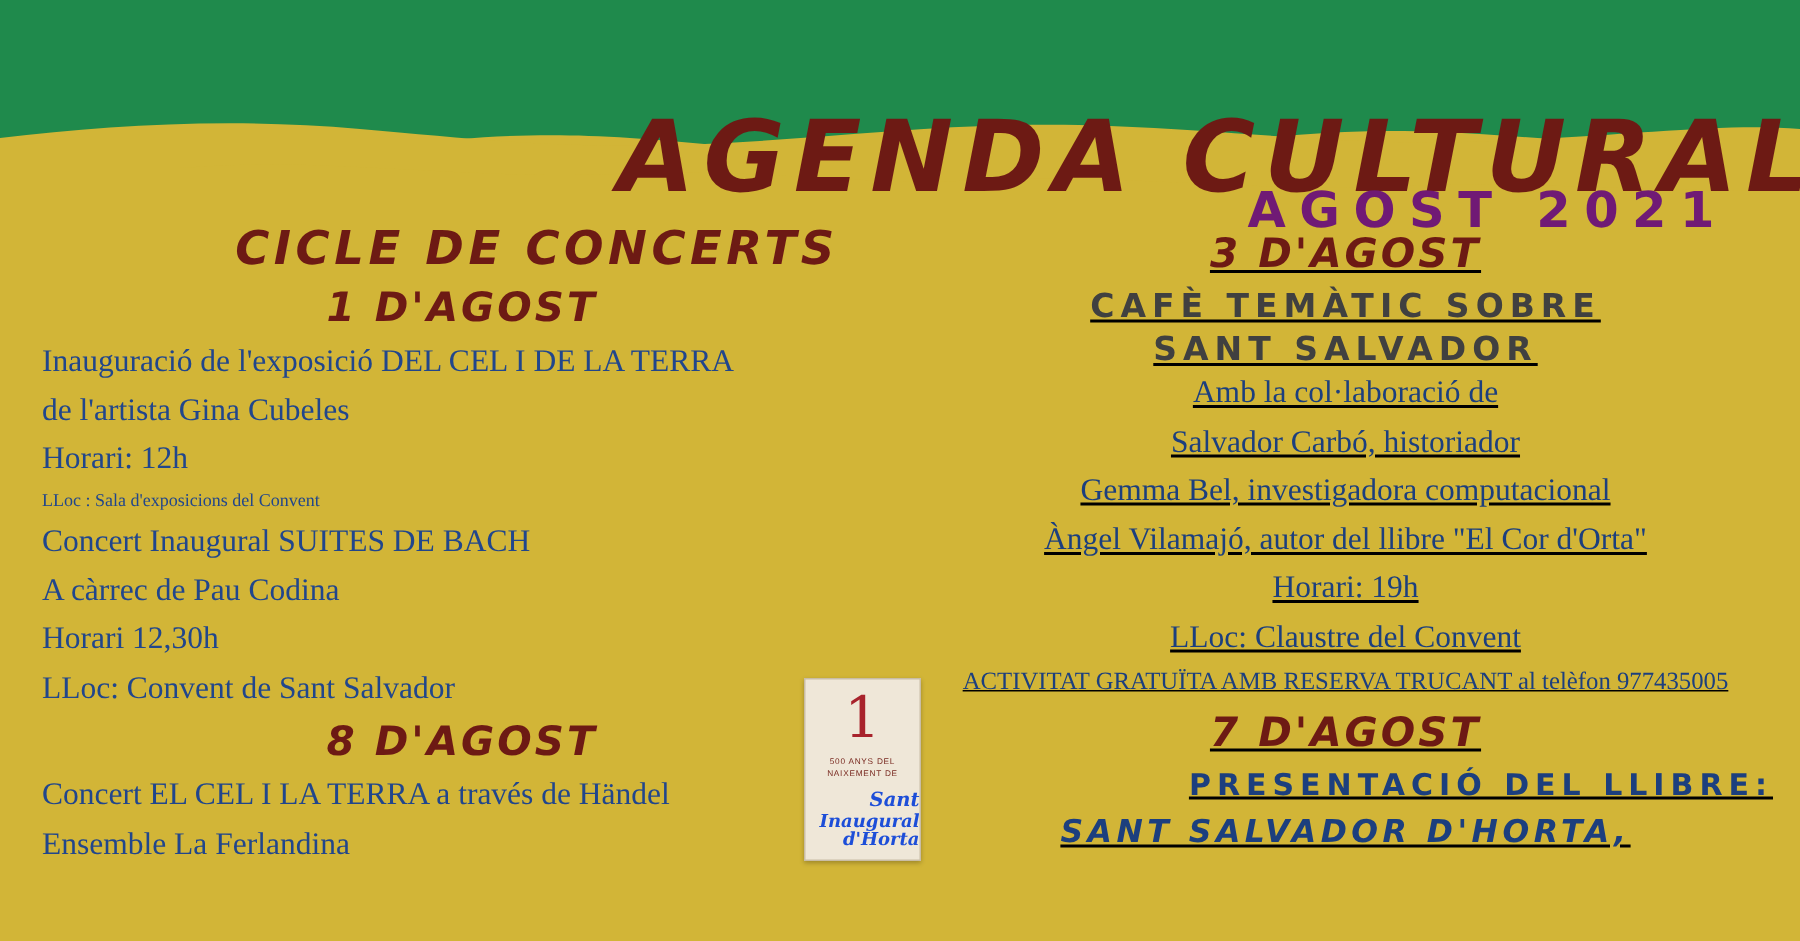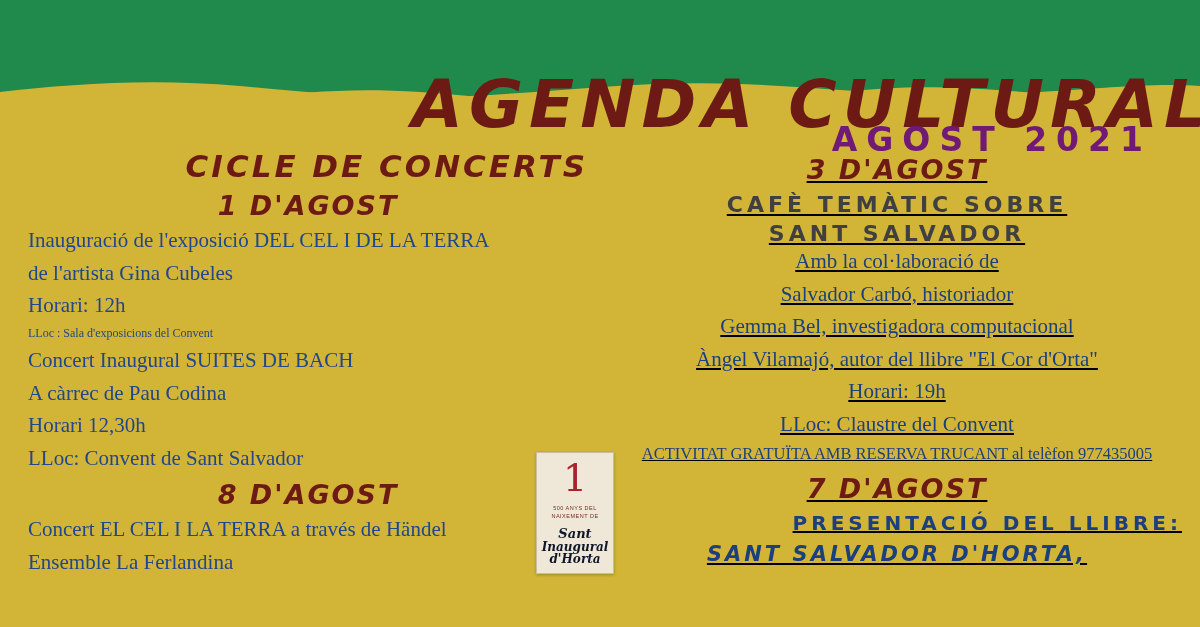--- a/index.html
+++ b/index.html
@@ -81,21 +81,21 @@
     font-family: "DejaVu Sans", sans-serif;
     font-weight: bold;
     font-style: italic;
     font-size: 31px;
     letter-spacing: 3px;
     color: #6d1a14;
     text-align: center;
     margin: 0 0 6px 0;
     text-transform: uppercase;
   }
-  .section-head.left-ind { text-align: right; padding-left: 100px; }
+  .section-head.left-ind { text-align: center; padding-left: 100px; }
 
   .date-head {
     font-family: "DejaVu Sans", sans-serif;
     font-weight: bold;
     font-style: italic;
     font-size: 27px;
     letter-spacing: 2px;
     color: #6d1a14;
     text-align: center;
     margin: 6px 0 8px 0;
@@ -189,26 +189,26 @@
     text-align: center;
     font-size: 5.5px;
     letter-spacing: .5px;
     color: #7a2b22;
   }
   .badge .name {
     position: absolute;
     top: 74px;
     left: 0;
     width: 100%;
-    text-align: center;
+    text-align: right;
     font-family: "DejaVu Serif", serif;
     font-style: italic;
     font-weight: bold;
     font-size: 13px;
-    color: #0f172a;
+    color: #1d4ed8;
     line-height: 1.05;
   }
   .badge .name small { display: block; font-size: 12px; }
 </style>
 </head>
 <body>
 
 <div class="poster">
 
   <div class="green-band"></div>

